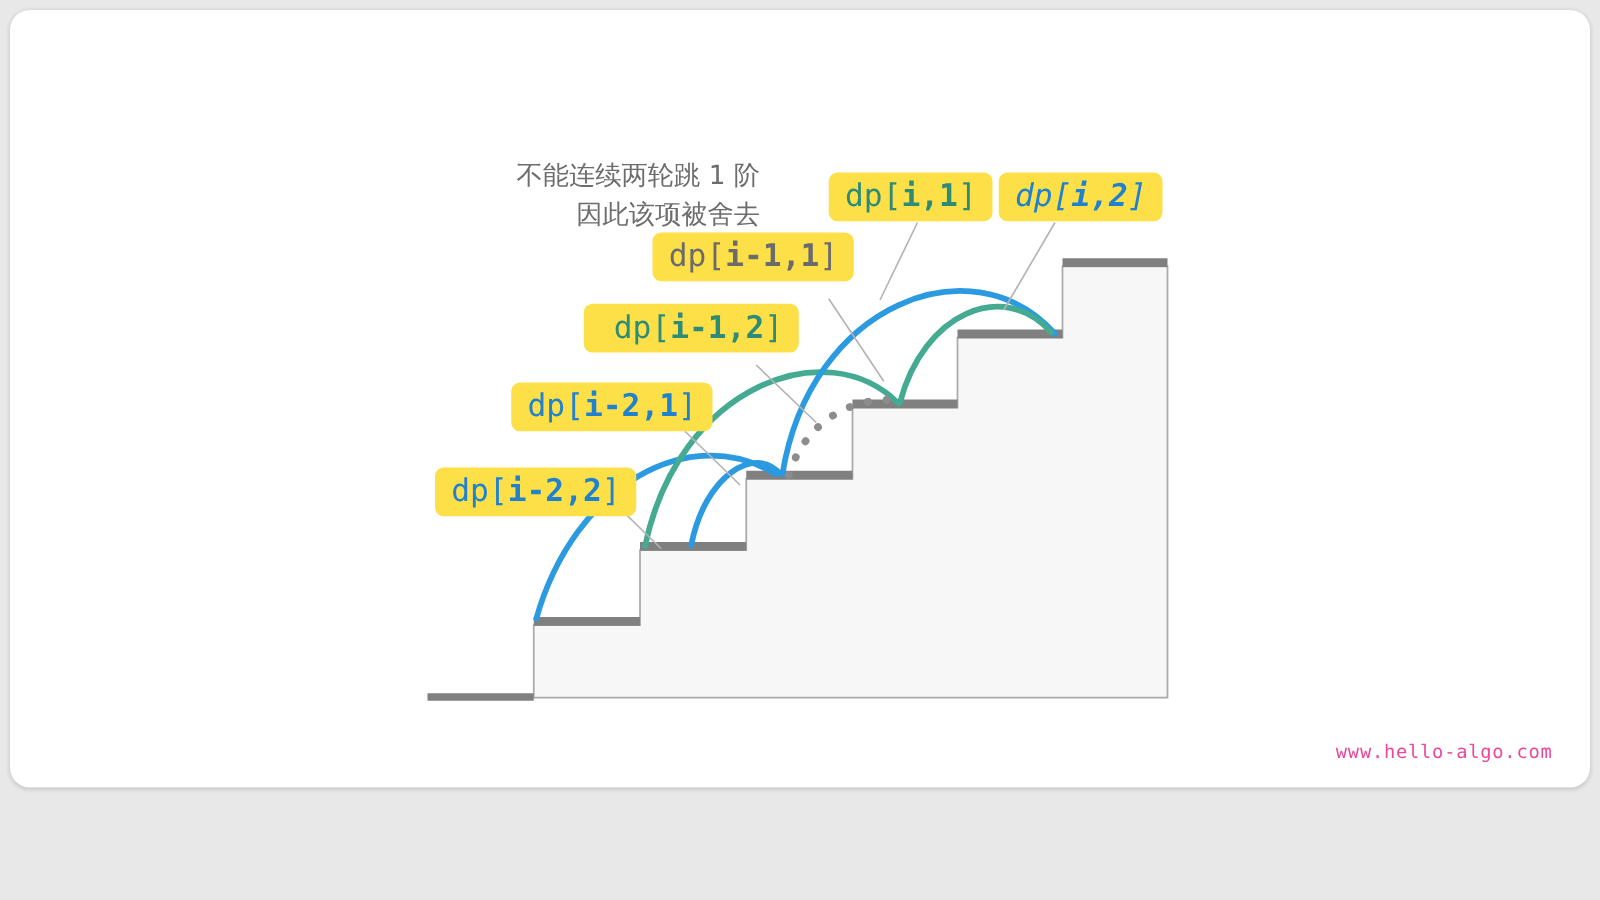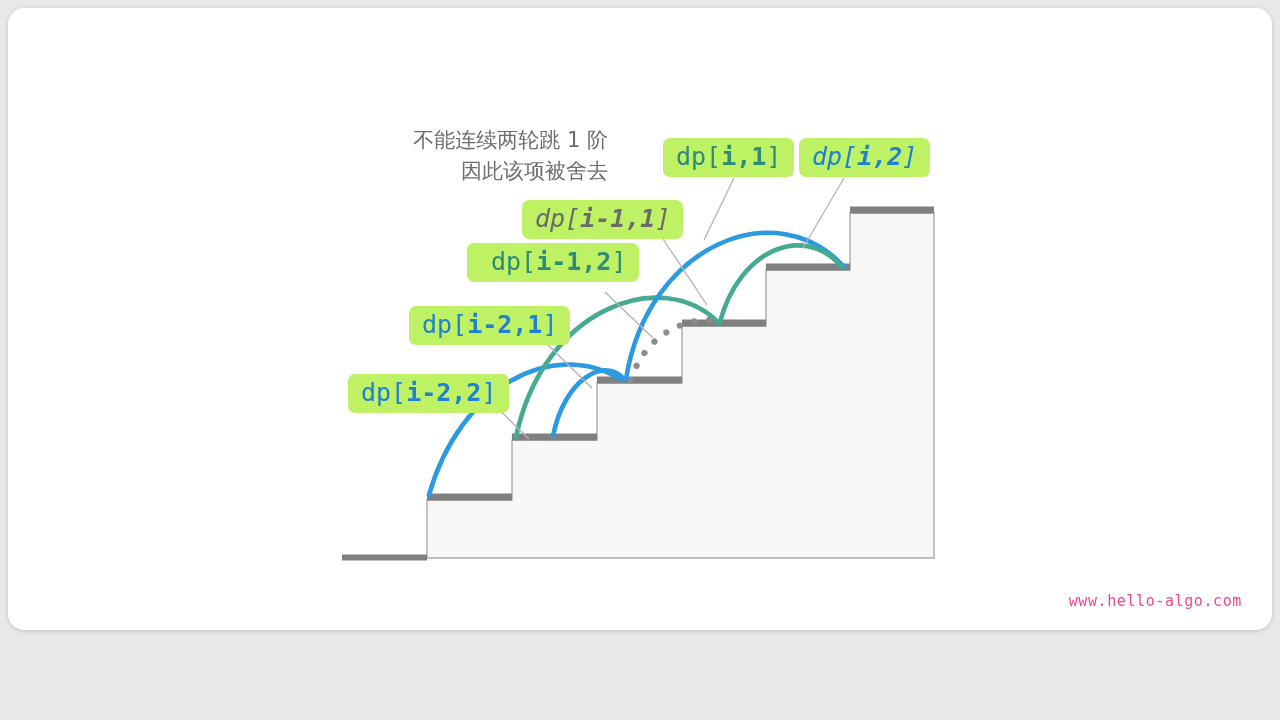--- a/index.html
+++ b/index.html
@@ -27,21 +27,21 @@
   }
   #figure {
     position: absolute;
     left: 0;
     top: 0;
     width: 1264px;
     height: 704px;
   }
   .label-box {
     position: absolute;
-    background: #bef264;
+    background: #fde047;
     border-radius: 7px;
     padding: 6px 13px 7px 13px;
     font-family: "DejaVu Sans Mono", "Liberation Mono", monospace;
     font-size: 25px;
     line-height: 1.05;
     white-space: nowrap;
     letter-spacing: 0px;
   }
   .label-box .lit { font-weight: normal; }
   .label-box .idx { font-weight: bold; }
@@ -138,21 +138,21 @@
   </div>
 
   <div class="label-box c-blue" style="left:401px; top:298px;">
     <span class="lit">dp[</span><span class="idx">i-2,1</span><span class="lit">]</span>
   </div>
 
   <div class="label-box c-green" style="left:459px; top:235px;padding-left:24px;">
     <span class="lit">dp[</span><span class="idx">i-1,2</span><span class="lit">]</span>
   </div>
 
-  <div class="label-box c-gray" style="left:514px; top:192px;font-style:italic;">
+  <div class="label-box c-gray" style="left:514px; top:178px;">
     <span class="lit">dp[</span><span class="idx">i-1,1</span><span class="lit">]</span>
   </div>
 
   <div class="label-box c-green" style="left:655px; top:130px;">
     <span class="lit">dp[</span><span class="idx">i,1</span><span class="lit">]</span>
   </div>
 
   <div class="label-box c-blue" style="left:791px; top:130px;font-style:italic;">
     <span class="lit">dp[</span><span class="idx">i,2</span><span class="lit">]</span>
   </div>

